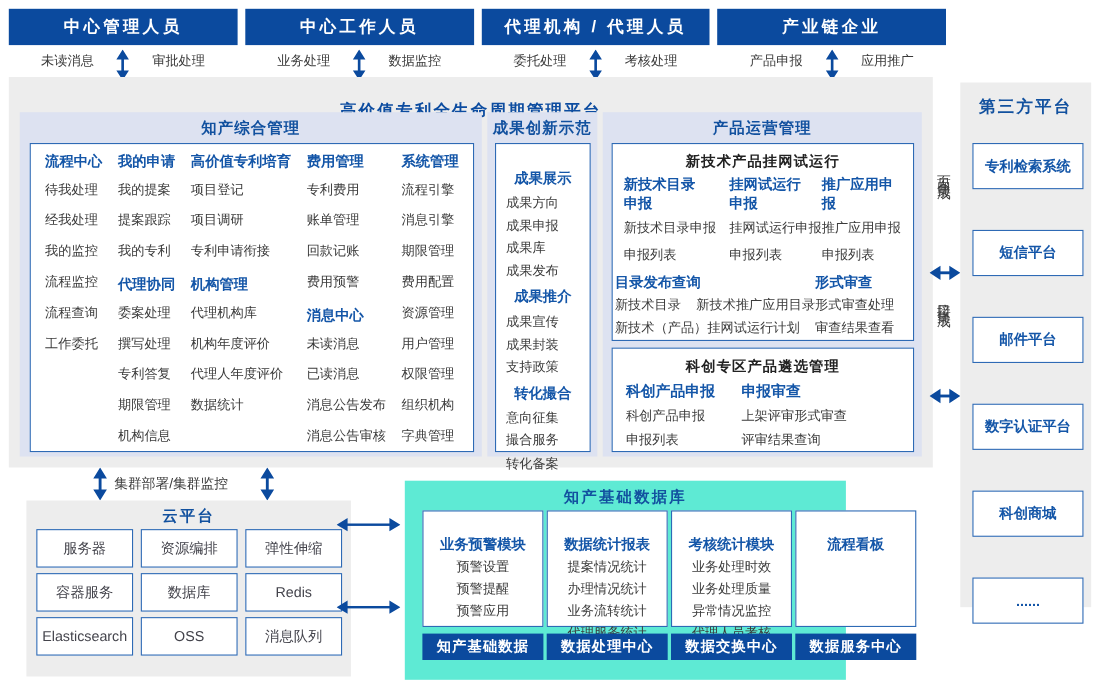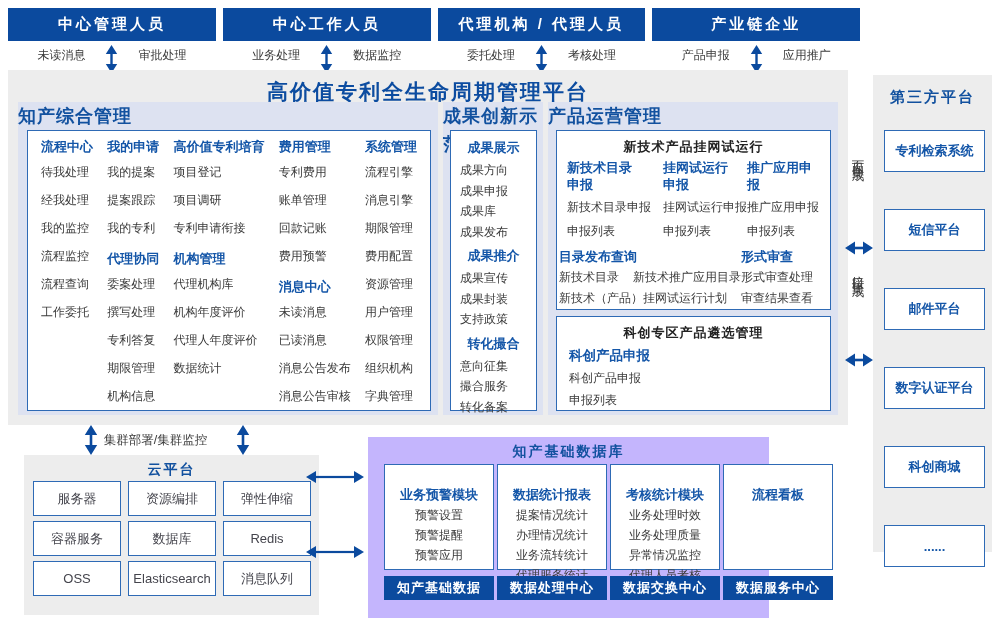--- a/index.html
+++ b/index.html
@@ -16,57 +16,57 @@
   .role-bar {
     height:33px; background:#0b4a9e; color:#fff; font-weight:bold; font-size:15px;
     letter-spacing:3px; display:flex; align-items:center; justify-content:center;
   }
   .role-labels { display:flex; justify-content:center; align-items:flex-start; gap:20px; margin-top:6px; font-size:12px; color:#3a3a3a; }
   .role-labels .v-arrow { margin-top:-2px; }
   .role-label { line-height:16px; }
 
   
   .main-panel { position:absolute; left:8px; top:70px; width:840px; height:355px; background:#ededed; }
-  .main-title { text-align:center; padding-top:8px; font-size:21px; font-weight:bold; color:#0c4ca0; letter-spacing:2px; }
+  .main-title { text-align:center; padding-top:21px; font-size:15px; font-weight:bold; color:#0c4ca0; letter-spacing:2px; }
 
   .section { position:absolute; top:32px; bottom:10px; background:#dde2f1; }
   .sec-1 { left:10px;  width:420px; }
   .sec-2 { left:435px; width:100px; }
   .sec-3 { left:540px; width:290px; }
-  .section-title { line-height:28px; font-size:18px; font-weight:bold; color:#12519f; letter-spacing:1px; }
+  .section-title { text-align:center; line-height:28px; font-size:14px; font-weight:bold; color:#12519f; letter-spacing:1px; }
   .wbox { position:absolute; background:#fff; border:1.5px solid #2e6ab5; }
 
   
   .zbox { left:9px; right:7px; top:28px; bottom:4px; display:flex; justify-content:space-between; padding:5px 13px 4px 13px; }
   .zhead { font-size:13px; font-weight:bold; color:#1456a8; line-height:22px; white-space:nowrap; }
   .zhead.gap { margin-top:6px; }
   .zitem { font-size:12px; line-height:28px; white-space:nowrap; }
 
   
-  .cbox { left:7px; right:6px; top:28px; bottom:4px; padding-top:3px; }
+  .cbox { left:7px; right:6px; top:28px; bottom:4px; padding-top:17px; }
   .chead { text-align:center; font-size:13px; font-weight:bold; color:#1456a8; line-height:24px; margin-top:2px; white-space:nowrap; }
   .citem { padding-left:9px; font-size:12px; line-height:20.5px; white-space:nowrap; }
 
   
   .pbox1 { left:8px; right:7px; top:28px; height:180px; }
   .pbox2 { left:8px; right:7px; top:214px; bottom:4px; }
   .pbox-title { text-align:center; font-size:13px; font-weight:bold; color:#222; line-height:20px; margin-top:6px; letter-spacing:1px; }
   .tri-cols { display:flex; padding:0 10px; margin-top:2px; }
   .tri-col { overflow:visible; }
   .tc-1 { flex:1.07; } .tc-2 { flex:1.07;margin-left:12px; } .tc-3 { flex:0.9; }
   .phead { font-size:13px; font-weight:bold; color:#1456a8; line-height:17px; }
   .tri-col .phead { display:inline-block; width:74px; min-height:34px; margin-bottom:2px; }
   .pitem { font-size:12px; line-height:24px; white-space:nowrap; }
   .catalog { display:flex; padding:0 2px; margin-top:4px; }
   .cat-left { flex:1.9; }
   .cat-right { flex:1; }
   .cat-head { font-size:13px; font-weight:bold; color:#1456a8; line-height:20px; }
   .cat-row { display:flex; gap:14px; font-size:12px; line-height:21px; white-space:nowrap; }
   .cat-line { font-size:12px; line-height:21px; white-space:nowrap; }
-  .duo-cols { display:flex; padding:0 12px; gap:24px; margin-top:2px;flex-direction:column; }
+  .duo-cols { display:flex; padding:0 12px; gap:24px; margin-top:2px; }
   .duo-head { font-size:13.5px; font-weight:bold; color:#1456a8; line-height:22px; white-space:nowrap; }
   .duo-item { font-size:12px; line-height:22px; white-space:nowrap; }
 
   
   .cluster-band { position:absolute; left:8px; top:425px; width:295px; height:30px; }
   .cluster-text { position:absolute; left:0; right:0; text-align:center; top:7px; font-size:12.5px; color:#3a3a3a; }
   .cl-arrow-1 { position:absolute; left:76px; top:0; }
   .cl-arrow-2 { position:absolute; left:228px; top:0; }
 
   
@@ -76,21 +76,21 @@
   .cloud-box {
     height:35px; background:#fff; border:1.5px solid #2e6ab5; display:flex; align-items:center; justify-content:center;
     font-size:13px; color:#44444c; white-space:nowrap;
   }
 
   
   .link-arrow-1 { position:absolute; left:306px; top:470px; }
   .link-arrow-2 { position:absolute; left:306px; top:545px; }
 
   
-  .db-panel { position:absolute; left:368px; top:437px; width:401px; height:181px; background:#c4b5fd; }
+  .db-panel { position:absolute; left:368px; top:437px; width:401px; height:181px; background:#5eead4; }
   .db-modules { position:absolute; left:16px; top:27px; display:flex; gap:3px; }
   .db-module { width:110px; display:flex; flex-direction:column; }
   .module-box { height:106px; background:#fff; border:1.5px solid #2e6ab5; text-align:center; }
   .module-head { font-size:13px; font-weight:bold; color:#1456a8; line-height:20px; padding-top:20px; white-space:nowrap; }
   .module-item { font-size:12px; line-height:20px; white-space:nowrap; }
   .module-footer {
     margin-top:6px; height:24px; background:#0b4a9e; color:#fff; font-size:13px; font-weight:bold;
     display:flex; align-items:center; justify-content:center; letter-spacing:1px; white-space:nowrap;
   }
 
@@ -365,22 +365,22 @@
 <div class="cloud-panel">
   <div class="panel-title">云平台</div>
   <div class="cloud-grid">
 
   <div class="cloud-box">服务器</div>
       <div class="cloud-box">资源编排</div>
       <div class="cloud-box">弹性伸缩</div>
       <div class="cloud-box">容器服务</div>
       <div class="cloud-box">数据库</div>
       <div class="cloud-box">Redis</div>
+      <div class="cloud-box">Elasticsearch</div>
       <div class="cloud-box">OSS</div>
-      <div class="cloud-box">Elasticsearch</div>
       <div class="cloud-box">消息队列</div>
     </div>
 </div>
 
 <svg class="link-arrow-1" width="58" height="14" viewBox="0 0 58 14">
   <path d="M0 7 L10 1 L10 13 Z M58 7 L48 1 L48 13 Z"></path>
   <rect x="8" y="5.9" width="42" height="2.2"></rect>
 </svg>
 <svg class="link-arrow-2" width="58" height="14" viewBox="0 0 58 14">
   <path d="M0 7 L10 1 L10 13 Z M58 7 L48 1 L48 13 Z"></path>

